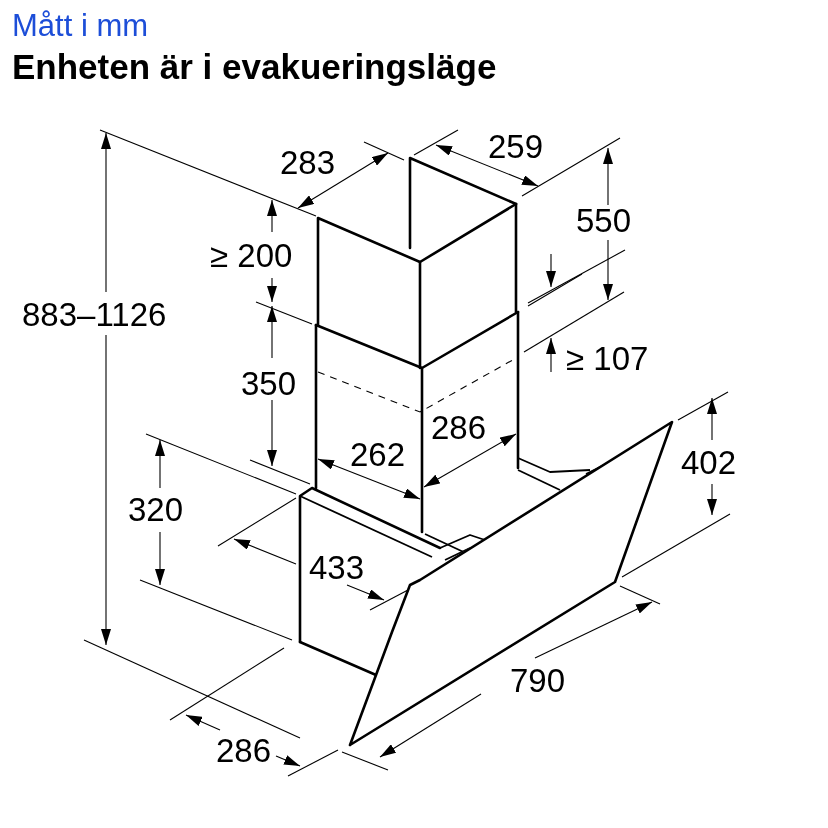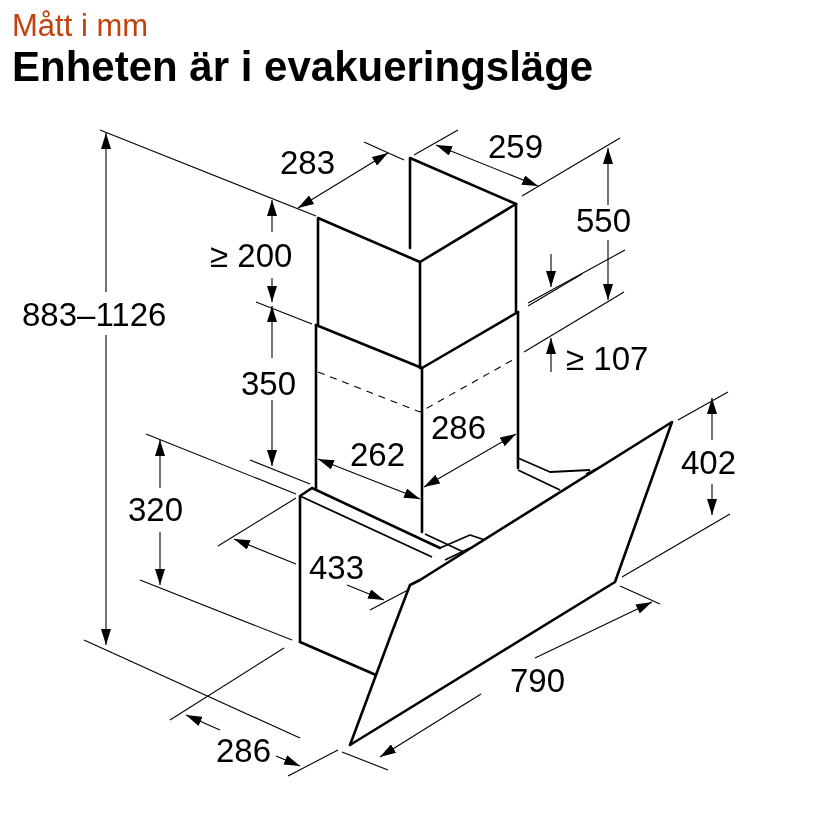--- a/index.html
+++ b/index.html
@@ -1,18 +1,18 @@
 <!DOCTYPE html>
 <html><head>
   <meta charset="utf-8">
   <style>
     html, body { margin: 0; padding: 0; background: #ffffff; }
     body { width: 828px; height: 828px; position: relative; overflow: hidden; font-family: "Liberation Sans", sans-serif; }
-    .title { position: absolute; left: 12px; top: 8px; font-size: 31px; color: #c2410c; line-height: 36px; }
-    .subtitle { position: absolute; left: 12px; top: 48px; font-size: 42px; font-weight: bold; color: #000; line-height: 38px; }
+    .title { position: absolute; left: 12px; top: 8px; font-size: 31px; color: #1d4ed8; line-height: 36px; }
+    .subtitle { position: absolute; left: 12px; top: 48px; font-size: 35px; font-weight: bold; color: #000; line-height: 38px; }
     svg { position: absolute; left: 0; top: 0; }
     .lbl { font-family: "Liberation Sans", sans-serif; font-size: 33px; fill: #000; }
     .thick { stroke: #000; stroke-width: 2.6; fill: none; stroke-linejoin: round; stroke-linecap: round; }
     .mid { stroke: #000; stroke-width: 1.8; fill: none; stroke-linejoin: round; }
     .thin { stroke: #000; stroke-width: 1.1; fill: none; }
     .dash { stroke: #000; stroke-width: 1.1; fill: none; stroke-dasharray: 7 6; }
     .wfill { fill: #ffffff; }
   </style>
 </head>
 <body>

